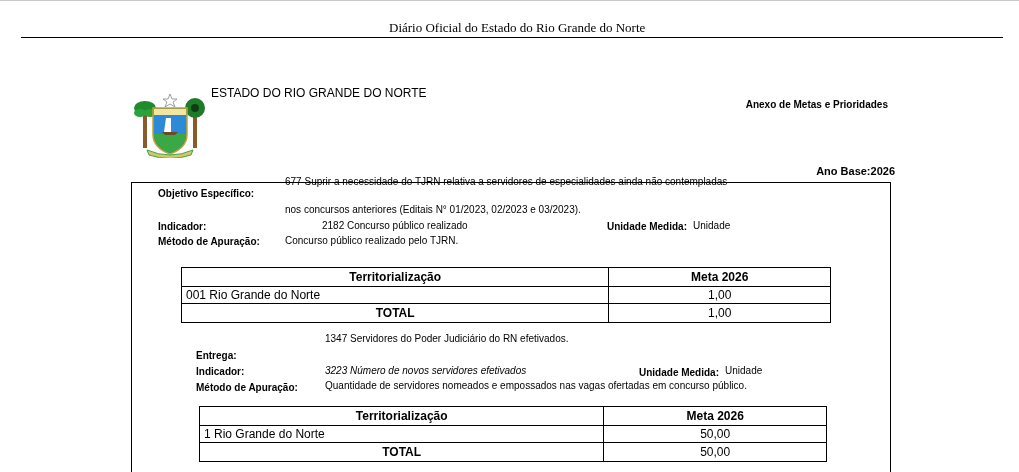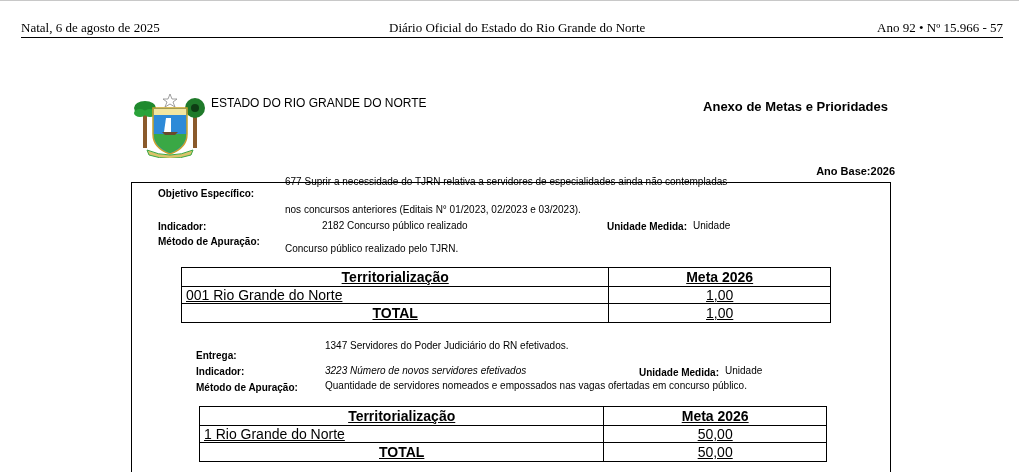--- a/index.html
+++ b/index.html
@@ -5,44 +5,42 @@
   html, body { margin:0; padding:0; background:#ffffff; }
   body { width:1019px; height:472px; overflow:hidden; position:relative; font-family:"Liberation Sans", sans-serif; color:#000; }
   .topline { position:absolute; left:0; top:0; width:1019px; height:1px; background:#c8c8c8; }
   .hdr { position:absolute; top:20px; left:21px; width:982px; height:17px; border-bottom:1.5px solid #000; font-family:"Liberation Serif", serif; font-size:13px; }
   .hdr span { position:absolute; top:0; white-space:nowrap; }
   .hdr .l { left:0; }
   .hdr .c { left:368px; }
   .hdr .r { right:0; }
 
   .crest { position:absolute; left:133px; top:94px; width:74px; height:64px; }
-  .state { position:absolute; left:211px; top:96px; font-size:12px; white-space:nowrap; }
-  .annex { position:absolute; right:131px; top:99px; font-size:13px; font-weight:bold; white-space:nowrap; }
+  .state { position:absolute; left:211px; top:86px; font-size:12px; white-space:nowrap; }
+  .annex { position:absolute; right:131px; top:99px; font-size:10px; font-weight:bold; white-space:nowrap; }
   .anobase { position:absolute; right:124px; top:165px; font-size:11px; font-weight:bold; white-space:nowrap; }
 
   .frame { position:absolute; left:131px; top:182px; width:758px; height:300px; border:1.5px solid #000; border-bottom:none; }
 
   .lbl { position:absolute; font-size:10px; font-weight:bold; white-space:nowrap; }
   .val { position:absolute; font-size:10px; white-space:nowrap; }
 
-  table.terr { position:absolute; border-collapse:collapse; font-size:14px;text-decoration:underline; }
+  table.terr { position:absolute; border-collapse:collapse; font-size:12px; }
   table.terr td { border:1.5px solid #000; padding:0 4px; height:16px; line-height:14px; }
   table.terr tr.head td { font-weight:bold; text-align:center; height:18px; }
   table.terr tr.total td.name { font-weight:bold; text-align:center; height:18px; }
   table.terr td.num { text-align:center; }
 </style>
 </head>
 <body>
 
 <div class="topline"></div>
 
 <div class="hdr">
-  <span class="l">Natal, 6 de agosto de 2025</span>
   <span class="c">Diário Oficial do Estado do Rio Grande do Norte</span>
-  <span class="r">Ano 92 • Nº 15.966 - 57</span>
 </div>
 
 <div class="crest">
   <svg width="74" height="64" viewBox="0 0 74 64">
 
     <rect x="10" y="18" width="4" height="36" fill="#8a5a2b"></rect>
     <ellipse cx="12" cy="14" rx="11" ry="7" fill="#1f8a2e"></ellipse>
     <ellipse cx="7" cy="19" rx="6" ry="4" fill="#2aa33a"></ellipse>
     <ellipse cx="17" cy="19" rx="6" ry="4" fill="#2aa33a"></ellipse>
 
@@ -71,21 +69,21 @@
 <div class="lbl" style="left:158px; top:188px;">Objetivo Específico:</div>
 <div class="val" style="left:285px; top:176px;">677 Suprir a necessidade do TJRN relativa a servidores de especialidades ainda não contempladas</div>
 <div class="val" style="left:285px; top:204px;">nos concursos anteriores (Editais N° 01/2023, 02/2023 e 03/2023).</div>
 
 <div class="lbl" style="left:158px; top:221px;">Indicador:</div>
 <div class="val" style="left:285px; top:220px;margin-left:37px;">2182 Concurso público realizado</div>
 <div class="lbl" style="left:607px; top:221px;">Unidade Medida:</div>
 <div class="val" style="left:693px; top:220px;">Unidade</div>
 
 <div class="lbl" style="left:158px; top:236px;">Método de Apuração:</div>
-<div class="val" style="left:285px; top:235px;margin-top:8px;">Concurso público realizado pelo TJRN.</div>
+<div class="val" style="left:285px; top:235px;">Concurso público realizado pelo TJRN.</div>
 
 <table class="terr" style="left:181px; top:267px; width:650px;">
   <colgroup>
       <col style="width:428px">
       <col style="width:222px">
     </colgroup>
   <tbody>
       <tr class="head">
     <td>Territorialização</td>
     <td>Meta 2026</td>
@@ -95,21 +93,21 @@
     <td class="num">1,00</td>
   </tr>
   <tr class="total">
     <td class="name">TOTAL</td>
     <td class="num">1,00</td>
   </tr>
 </tbody>
   </table>
 
 <div class="lbl" style="left:196px; top:350px;">Entrega:</div>
-<div class="val" style="left:325px; top:340px;text-align:center;">1347 Servidores do Poder Judiciário do RN efetivados.</div>
+<div class="val" style="left:325px; top:333px;text-align:center;">1347 Servidores do Poder Judiciário do RN efetivados.</div>
 
 <div class="lbl" style="left:196px; top:366px;">Indicador:</div>
 <div class="val" style="left:325px; top:365px;font-style:italic;">3223 Número de novos servidores efetivados</div>
 <div class="lbl" style="left:639px; top:367px;">Unidade Medida:</div>
 <div class="val" style="left:725px; top:365px;">Unidade</div>
 
 <div class="lbl" style="left:196px; top:382px;">Método de Apuração:</div>
 <div class="val" style="left:325px; top:380px;">Quantidade de servidores nomeados e empossados nas vagas ofertadas em concurso público.</div>
 
 <table class="terr" style="left:199px; top:406px; width:628px;">

